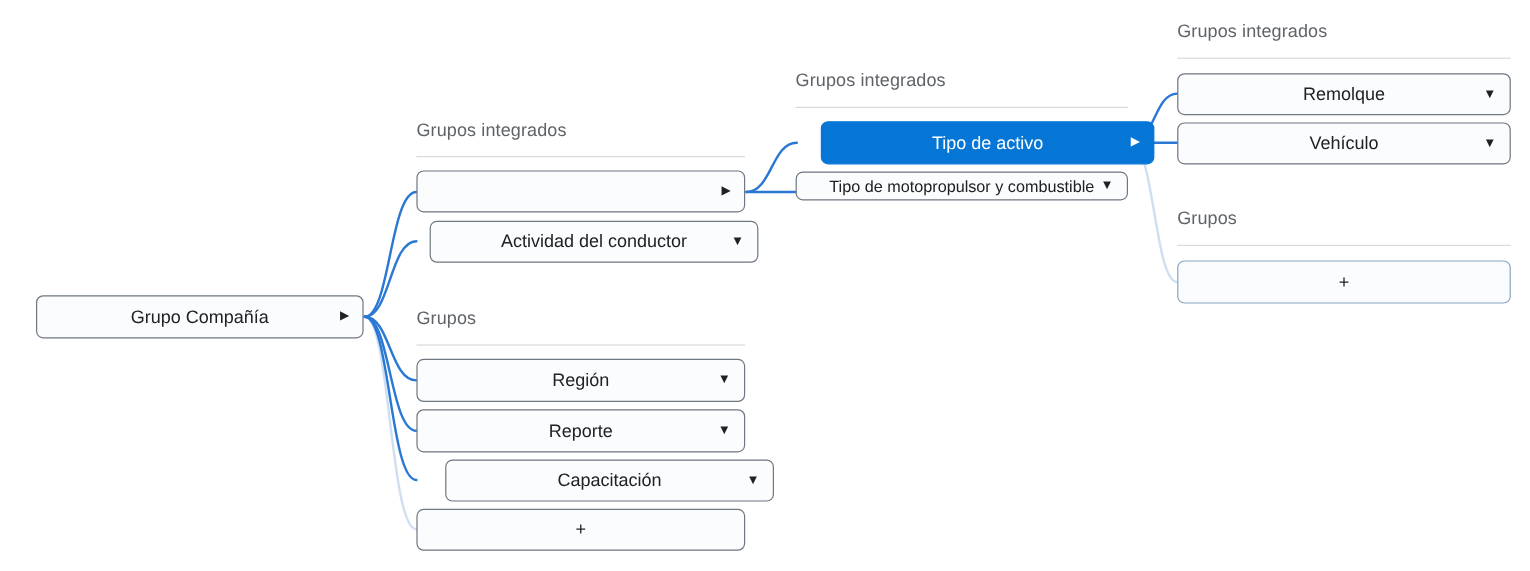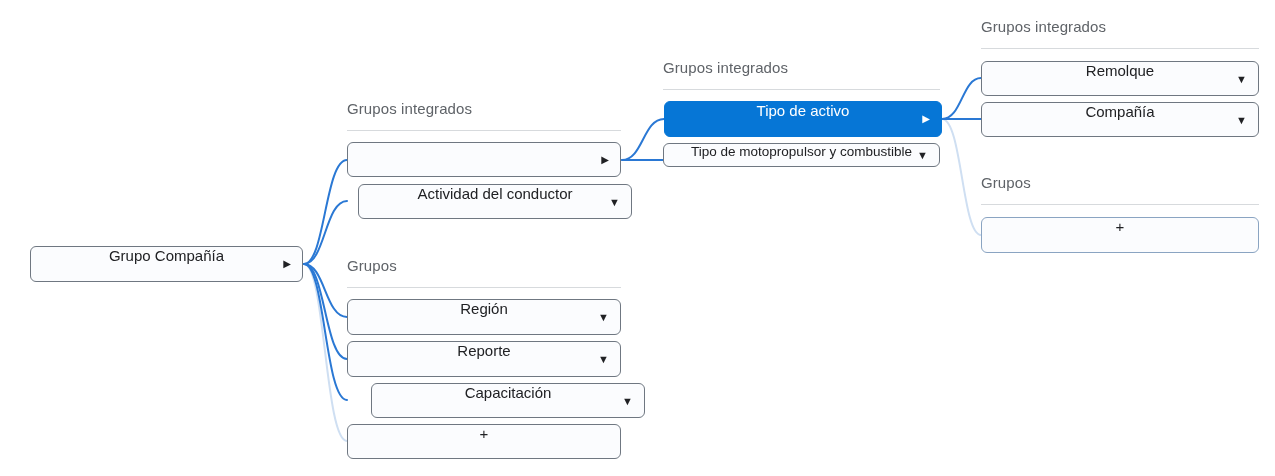--- a/index.html
+++ b/index.html
@@ -34,40 +34,41 @@
     border-bottom: 1px solid var(--divider);
     padding-bottom: 13px;
     letter-spacing: .1px;
   }
   .node {
     position: absolute;
     background: var(--node-background);
     border: 1.5px solid var(--node-border);
     border-radius: 6px;
     display: flex;
-    align-items: flex-start;
+    align-items: center;
     justify-content: center;
     font-size: 15px;
     color: var(--node-text);
     cursor: pointer;
   }
   .node .arrow {
     position: absolute;
     right: 11px;
     top: 50%;
     transform: translateY(-50%);
     font-size: 10px;
     line-height: 1;
     color: var(--node-text);
   }
   .node .arrow.dropdown { font-size: 11px; }
   .node.selected {
     background: var(--selected-blue);
     border-color: var(--selected-blue);
     color: #ffffff;
+    margin-left: 20px;
   }
   .node.selected .arrow { color: #ffffff; }
   .node.long-label { font-size: 13.5px; }
   .node.add-node-l4 { border-color: #8aa4c2; }
 </style>
 </head>
 <body>
 
 <div class="canvas">
 
@@ -135,21 +136,21 @@
   </div>
 
   <div class="section-header" style="left:981px; top:18px; width:278px;">Grupos integrados</div>
 
   <div class="node" style="left:981px; top:61px; width:278px; height:35px;">
     <span>Remolque</span>
     <span class="arrow dropdown">▼</span>
   </div>
 
   <div class="node" style="left:981px; top:102px; width:278px; height:35px;">
-    <span>Compañía</span>
+    <span>Vehículo</span>
     <span class="arrow dropdown">▼</span>
   </div>
 
   <div class="section-header" style="left:981px; top:174px; width:278px;">Grupos</div>
 
   <div class="node add-node-l4" style="left:981px; top:217px; width:278px; height:36px;">
     <span>+</span>
   </div>
 
 </div>

